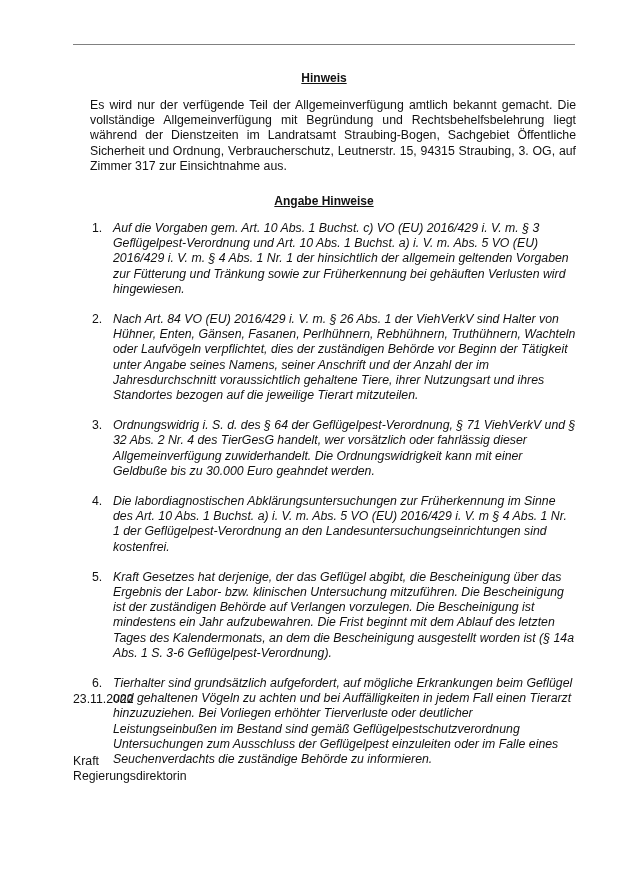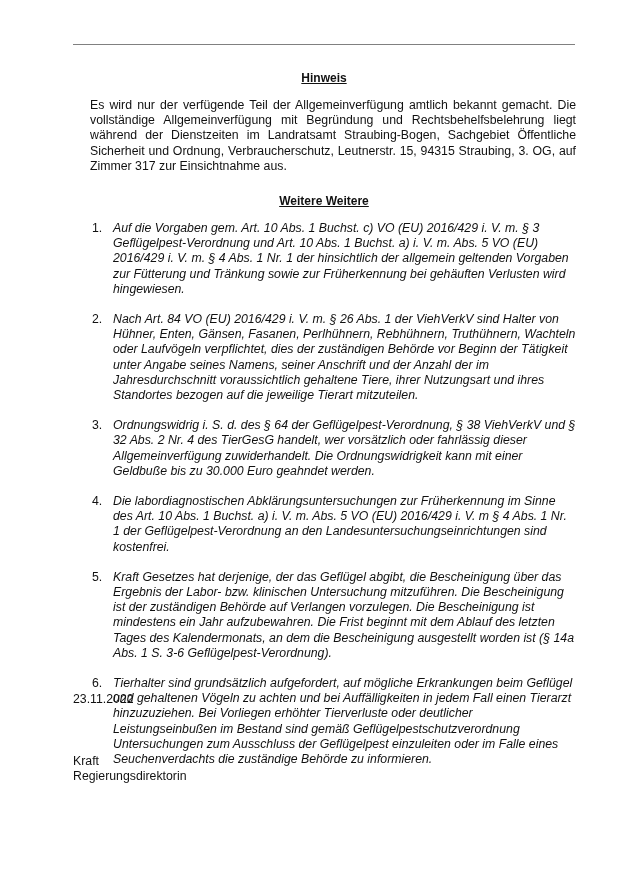--- a/index.html
+++ b/index.html
@@ -20,34 +20,34 @@
     #name { top: 754px; }
   </style>
 </head>
 <body>
 
 <div class="rule"></div>
 
 <div class="heading" id="h1">Hinweis</div>
 <div class="para">Es wird nur der verfügende Teil der Allgemeinverfügung amtlich bekannt gemacht. Die vollständige Allgemeinverfügung mit Begründung und Rechtsbehelfsbelehrung liegt während der Dienstzeiten im Landratsamt Straubing-Bogen, Sachgebiet Öffentliche Sicherheit und Ordnung, Verbraucherschutz, Leutnerstr. 15, 94315 Straubing, 3. OG, auf Zimmer 317 zur Einsichtnahme aus.</div>
 
-<div class="heading" id="h2">Weitere Weitere</div>
+<div class="heading" id="h2">Angabe Hinweise</div>
 
 <ol class="list">
   <li class="item" style="margin-bottom:15px">
     <span class="num">1.</span>
     <span class="txt">Auf die Vorgaben gem. Art. 10 Abs. 1 Buchst. c) VO (EU) 2016/429 i. V. m. § 3 Geflügelpest-Verordnung und Art. 10 Abs. 1 Buchst. a) i. V. m. Abs. 5 VO (EU) 2016/429 i. V. m. § 4 Abs. 1 Nr. 1 der hinsichtlich der allgemein geltenden Vorgaben zur Fütterung und Tränkung sowie zur Früherkennung bei gehäuften Verlusten wird hingewiesen.</span>
   </li>
   <li class="item" style="margin-bottom:15px">
     <span class="num">2.</span>
     <span class="txt">Nach Art. 84 VO (EU) 2016/429 i. V. m. § 26 Abs. 1 der ViehVerkV sind Halter von Hühner, Enten, Gänsen, Fasanen, Perlhühnern, Rebhühnern, Truthühnern, Wachteln oder Laufvögeln verpflichtet, dies der zuständigen Behörde vor Beginn der Tätigkeit unter Angabe seines Namens, seiner Anschrift und der Anzahl der im Jahresdurchschnitt voraussichtlich gehaltene Tiere, ihrer Nutzungsart und ihres Standortes bezogen auf die jeweilige Tierart mitzuteilen.</span>
   </li>
   <li class="item" style="margin-bottom:15px">
     <span class="num">3.</span>
-    <span class="txt">Ordnungswidrig i. S. d. des § 64 der Geflügelpest-Verordnung, § 38 ViehVerkV und § 32 Abs. 2 Nr. 4 des TierGesG handelt, wer vorsätzlich oder fahrlässig dieser Allgemeinverfügung zuwiderhandelt. Die Ordnungswidrigkeit kann mit einer Geldbuße bis zu 30.000 Euro geahndet werden.</span>
+    <span class="txt">Ordnungswidrig i. S. d. des § 64 der Geflügelpest-Verordnung, § 71 ViehVerkV und § 32 Abs. 2 Nr. 4 des TierGesG handelt, wer vorsätzlich oder fahrlässig dieser Allgemeinverfügung zuwiderhandelt. Die Ordnungswidrigkeit kann mit einer Geldbuße bis zu 30.000 Euro geahndet werden.</span>
   </li>
   <li class="item" style="margin-bottom:15px">
     <span class="num">4.</span>
     <span class="txt">Die labordiagnostischen Abklärungsuntersuchungen zur Früherkennung im Sinne des Art. 10 Abs. 1 Buchst. a) i. V. m. Abs. 5 VO (EU) 2016/429 i. V. m § 4 Abs. 1 Nr. 1 der Geflügelpest-Verordnung an den Landesuntersuchungseinrichtungen sind kostenfrei.</span>
   </li>
   <li class="item" style="margin-bottom:15px">
     <span class="num">5.</span>
     <span class="txt">Kraft Gesetzes hat derjenige, der das Geflügel abgibt, die Bescheinigung über das Ergebnis der Labor- bzw. klinischen Untersuchung mitzuführen. Die Bescheinigung ist der zuständigen Behörde auf Verlangen vorzulegen. Die Bescheinigung ist mindestens ein Jahr aufzubewahren. Die Frist beginnt mit dem Ablauf des letzten Tages des Kalendermonats, an dem die Bescheinigung ausgestellt worden ist (§ 14a Abs. 1 S. 3-6 Geflügelpest-Verordnung).</span>
   </li>
   <li class="item">

